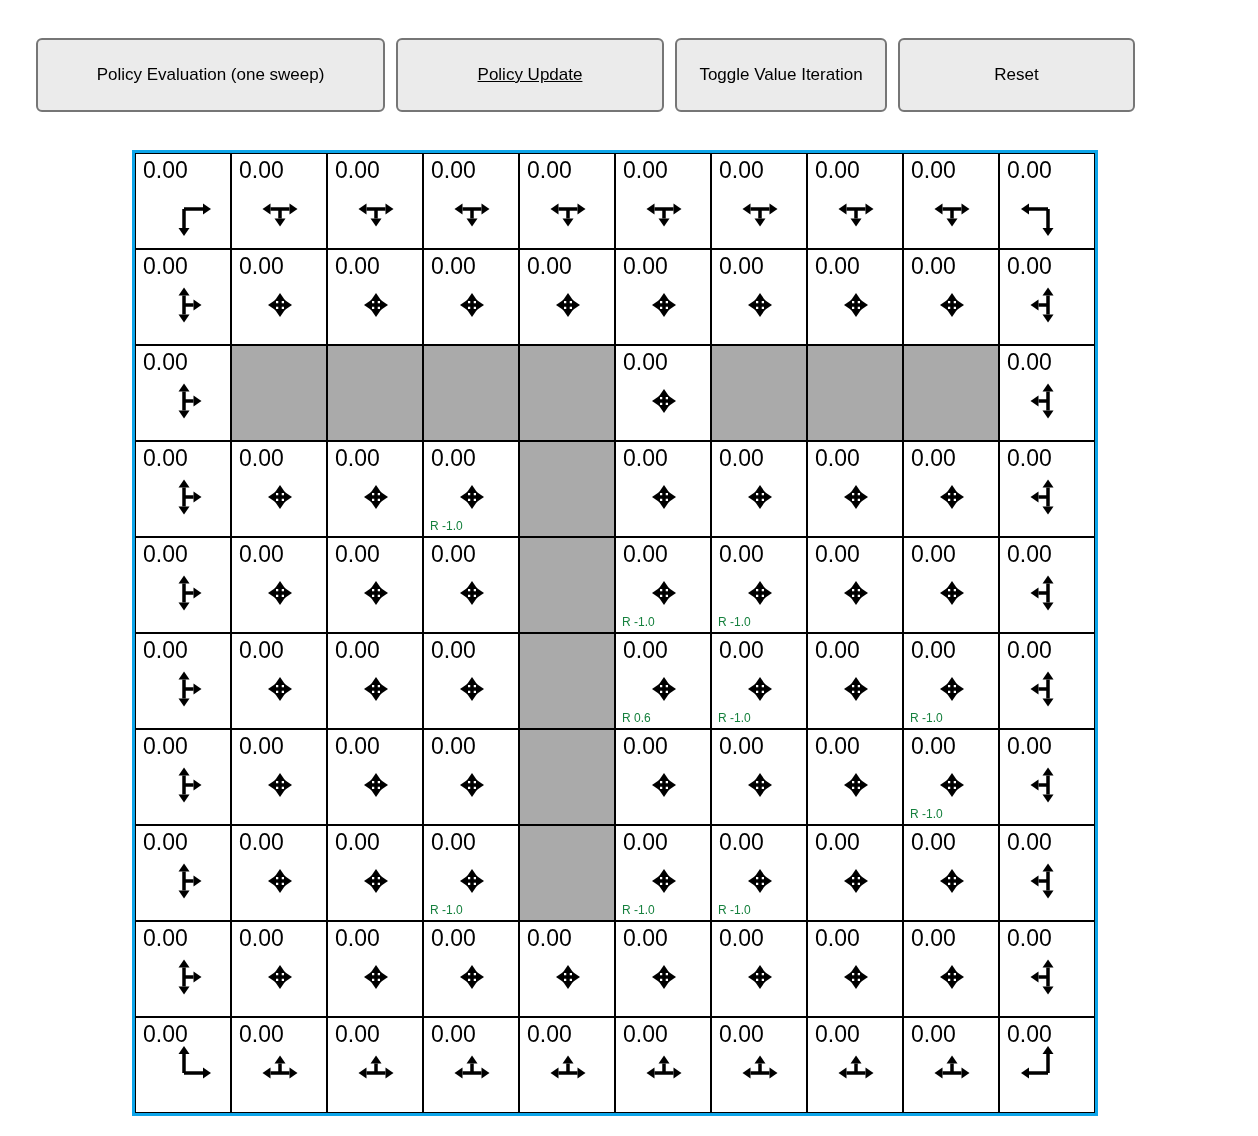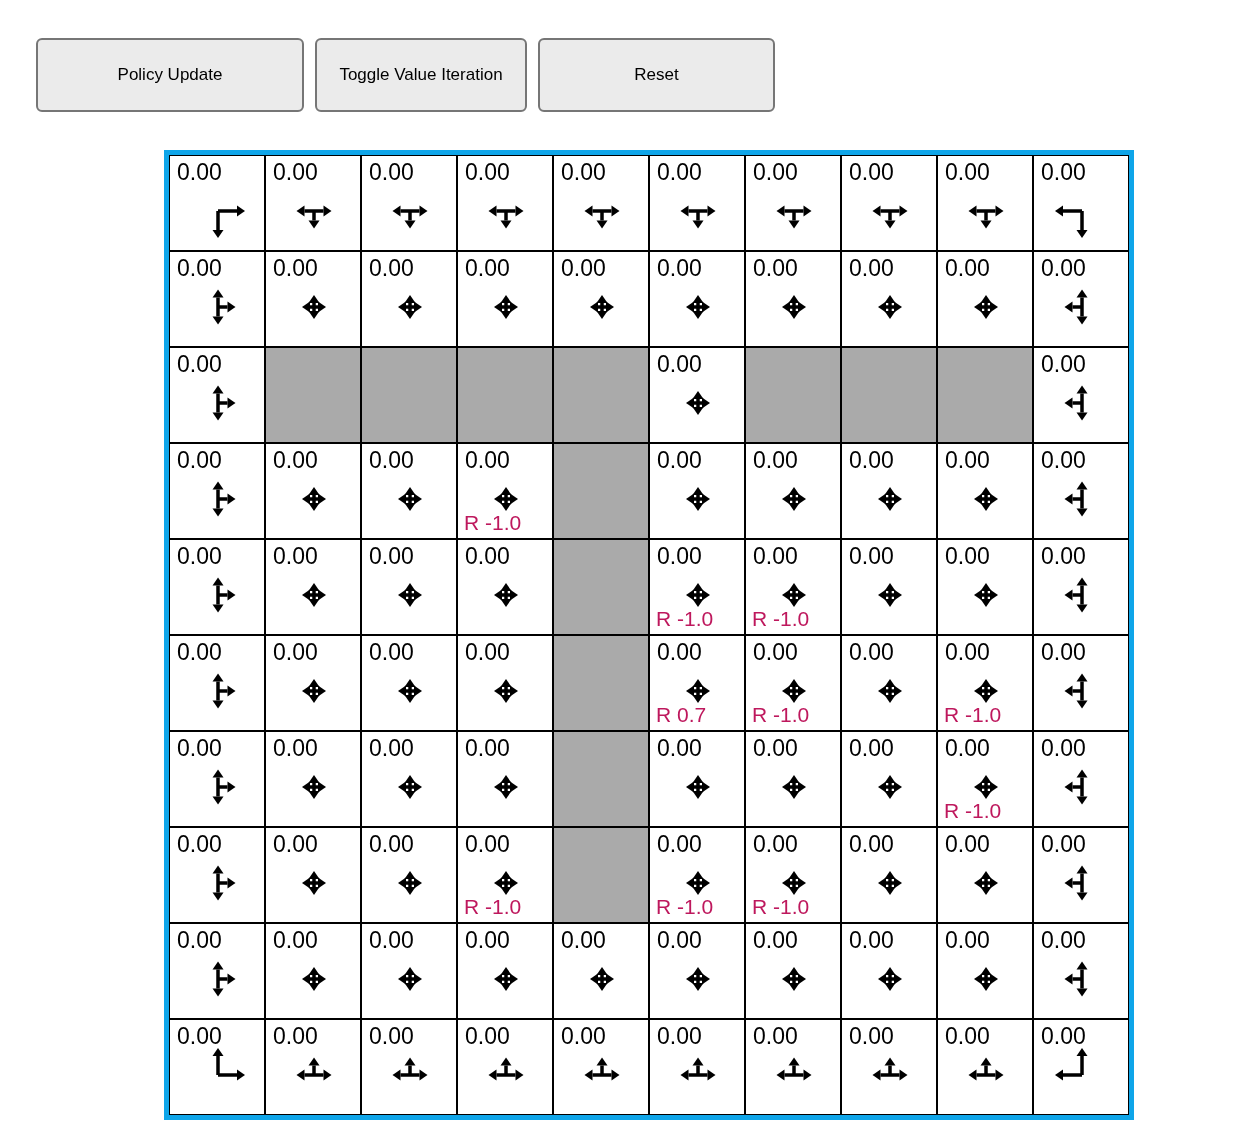--- a/index.html
+++ b/index.html
@@ -6,38 +6,39 @@
   body{
     width:1258px;height:1136px;position:relative;background:#ffffff;
     font-family:"Liberation Sans",sans-serif;color:#000;
   }
   .toolbar{position:absolute;top:38px;left:36px;display:flex;gap:11px;}
   .toolbar button{
     height:74px;background:#ebebeb;border:2px solid #767676;border-radius:6px;
     font-size:17px;color:#000;font-family:"Liberation Sans",sans-serif;cursor:pointer;
   }
   .btn-1{width:349px;}
-  .btn-2{width:268px;}
+  .btn-2{width:268px;text-decoration:underline;}
   .btn-3{width:212px;}
   .btn-4{width:237px;}
   .grid{
-    position:absolute;left:164px;top:150px;
+    position:absolute;left:132px;top:150px;
     display:grid;grid-template-columns:repeat(10,96px);grid-auto-rows:96px;
-    border:5px solid #0ea5e9;background:#000;text-decoration:underline;
+    border:3px solid #0ea5e9;background:#000;text-decoration:underline;
   }
   .cell{position:relative;border:1px solid #000;box-sizing:border-box;background:#ffffff;}
   .cell.wall{background:#aaaaaa;}
   .val{position:absolute;top:4px;left:7px;font-size:23px;line-height:1.1;color:#000;}
   .arrows{position:absolute;left:0;top:0;width:94px;height:94px;}
-  .reward{position:absolute;left:6px;bottom:3px;font-size:21px;color:#be185d;}
+  .reward{position:absolute;left:6px;bottom:3px;font-size:12px;color:#15803d;}
 </style>
 </head>
 <body>
 
 <div class="toolbar">
+  <button class="btn-1">Policy Evaluation (one sweep)</button>
   <button class="btn-2">Policy Update</button>
   <button class="btn-3">Toggle Value Iteration</button>
   <button class="btn-4">Reset</button>
 </div>
 
 <div class="grid">
     <div class="cell">
       <div class="val">0.00</div>
       <svg viewBox="0 0 94 94" class="arrows">
         <line x1="48" y1="55" x2="67" y2="55" stroke="#000000" stroke-width="3.5"></line>
@@ -598,21 +599,21 @@
       <svg viewBox="0 0 94 94" class="arrows">
         <line x1="48" y1="55" x2="48" y2="51" stroke="#000000" stroke-width="3.5"></line>
         <polygon points="48,43 53.5,51 42.5,51" fill="#000000"></polygon>
         <line x1="48" y1="55" x2="48" y2="59" stroke="#000000" stroke-width="3.5"></line>
         <polygon points="48,67 42.5,59 53.5,59" fill="#000000"></polygon>
         <line x1="48" y1="55" x2="44" y2="55" stroke="#000000" stroke-width="3.5"></line>
         <polygon points="36,55 44,49.5 44,60.5" fill="#000000"></polygon>
         <line x1="48" y1="55" x2="52" y2="55" stroke="#000000" stroke-width="3.5"></line>
         <polygon points="60,55 52,60.5 52,49.5" fill="#000000"></polygon>
       </svg>
-      <div class="reward">R 0.7</div>
+      <div class="reward">R 0.6</div>
     </div>
     <div class="cell">
       <div class="val">0.00</div>
       <svg viewBox="0 0 94 94" class="arrows">
         <line x1="48" y1="55" x2="48" y2="51" stroke="#000000" stroke-width="3.5"></line>
         <polygon points="48,43 53.5,51 42.5,51" fill="#000000"></polygon>
         <line x1="48" y1="55" x2="48" y2="59" stroke="#000000" stroke-width="3.5"></line>
         <polygon points="48,67 42.5,59 53.5,59" fill="#000000"></polygon>
         <line x1="48" y1="55" x2="44" y2="55" stroke="#000000" stroke-width="3.5"></line>
         <polygon points="36,55 44,49.5 44,60.5" fill="#000000"></polygon>

